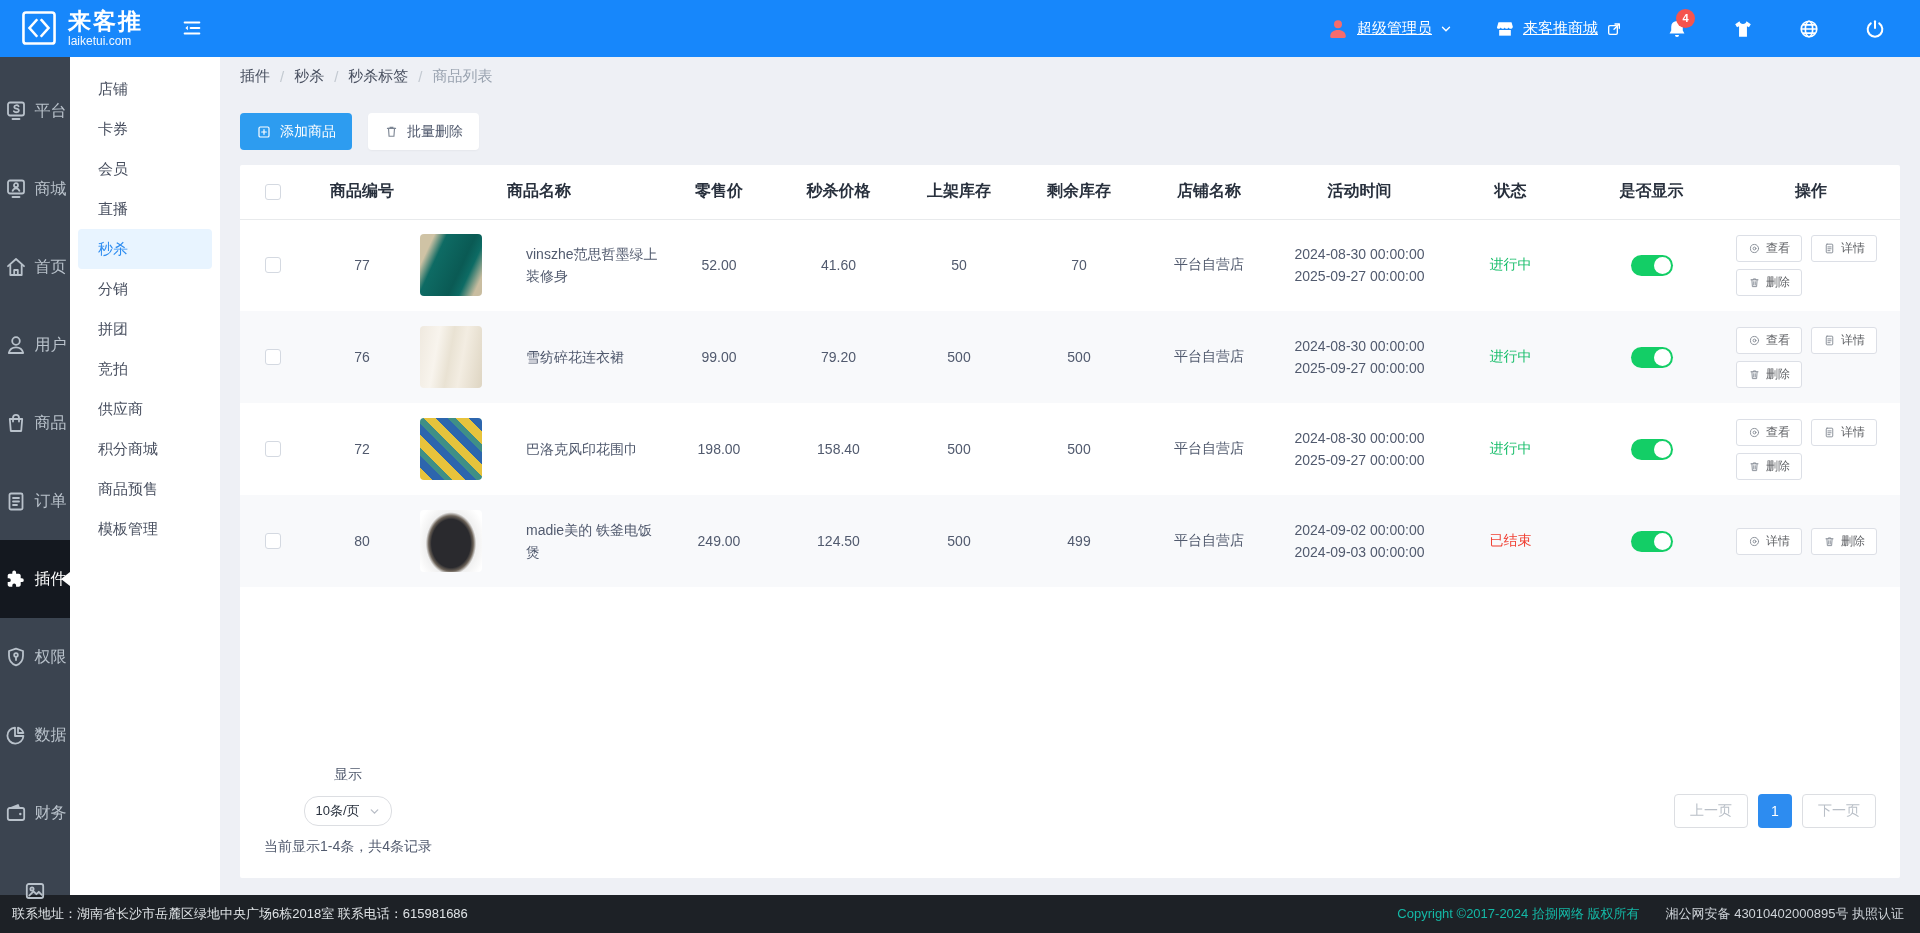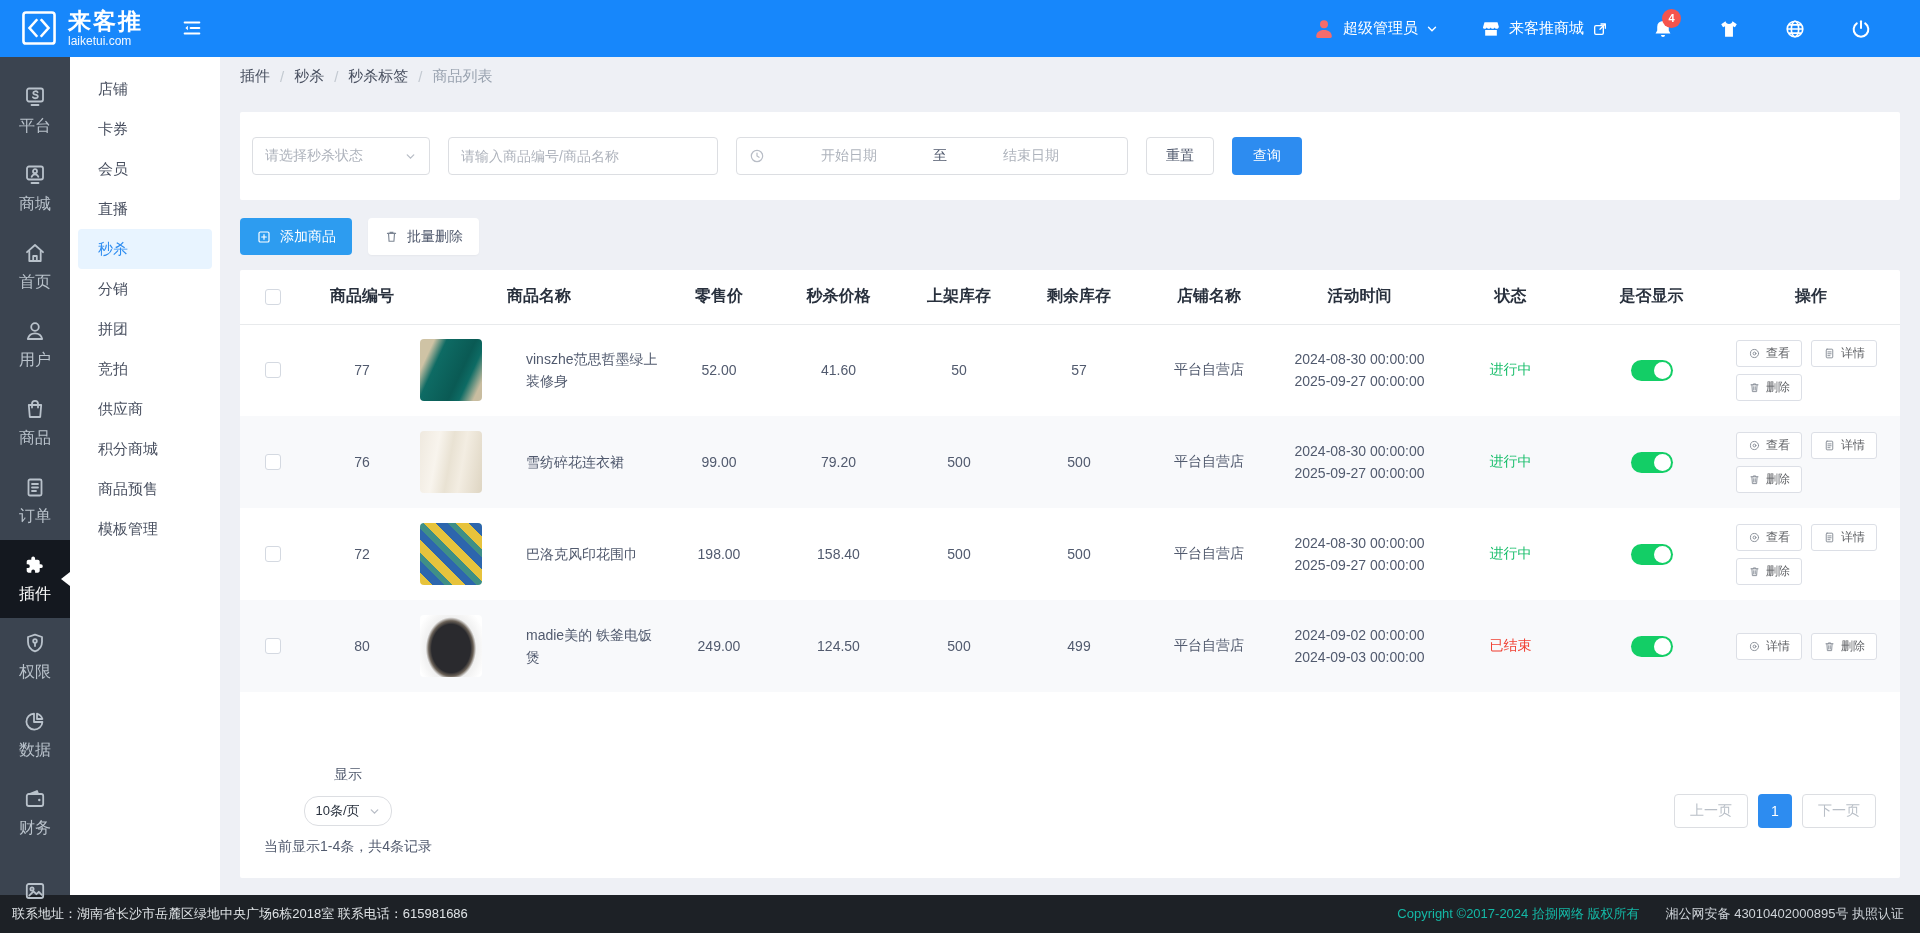--- a/index.html
+++ b/index.html
@@ -14,39 +14,39 @@
 
   
   .topbar { flex:0 0 57px; background:#1787fb; display:flex; align-items:center; color:#fff; }
   .tb-left { display:flex; align-items:center; padding-left:20px; }
   .logo-mark svg { width:38px; height:38px; }
   .brand { margin-left:10px; line-height:1.1; }
   .brand-name { font-size:23px; font-weight:bold; letter-spacing:2px; }
   .brand-domain { font-size:12px; opacity:.95; }
   .collapse { margin-left:38px; cursor:pointer; }
   .collapse svg { width:22px; height:22px; }
-  .tb-right { margin-left:auto; display:flex; align-items:center; padding-right:48px; }
+  .tb-right { margin-left:auto; display:flex; align-items:center; padding-right:34px;text-decoration:underline; }
   .tb-user { display:flex; align-items:center; gap:7px; font-size:15px; cursor:pointer; }
   .tb-user svg.av { width:24px; height:24px; }
   .tb-user svg.ch { width:14px; height:14px; }
   .tb-shop { display:flex; align-items:center; gap:8px; font-size:15px; margin-left:42px; cursor:pointer; }
   .tb-shop svg { width:20px; height:20px; }
   .tb-shop svg.ext { width:16px; height:16px; }
   .tb-icon { position:relative; margin-left:44px; cursor:pointer; }
   .tb-icon svg { width:22px; height:22px; }
   .badge { position:absolute; top:-9px; left:10px; min-width:19px; height:19px; border-radius:10px;
            background:#f5544d; color:#fff; font-size:11px; font-weight:bold;
            display:flex; align-items:center; justify-content:center; padding:0 4px; }
 
   
   .shell { flex:1; display:flex; min-height:0; }
 
   
   .pnav { flex:0 0 70px; background:#3b4450; padding-top:15px; position:relative; }
-  .pnav-item { height:78px; display:flex; flex-direction:column; align-items:center; justify-content:center;
+  .pnav-item { height:78px; display:flex; flex-direction:row; align-items:center; justify-content:center;
                gap:7px; color:#b9c2cb; font-size:16px; cursor:pointer; }
   .pnav-item svg { width:24px; height:24px; }
   .pnav-item.active { background:#14181f; color:#fff; }
   .pnav-notch { position:absolute; right:0; top:515px; width:0; height:0;
                 border:7px solid transparent; border-right:9px solid #fff; }
 
   
   .snav { flex:0 0 150px; background:#fff; padding-top:12px; }
   .snav-item { height:40px; line-height:40px; padding-left:28px; font-size:15px; color:#495060; cursor:pointer; }
   .snav-item.active { background:#e8f4ff; color:#2d8cf0; margin:0 8px; padding-left:20px; border-radius:4px; }
@@ -338,42 +338,20 @@
     <div class="breadcrumb" id="breadcrumb">
         <span class="crumb">插件</span>
         <span class="sep">/</span>
         <span class="crumb">秒杀</span>
         <span class="sep">/</span>
         <span class="crumb">秒杀标签</span>
         <span class="sep">/</span>
         <span class="crumb">商品列表</span>
       </div>
 
-    <div class="filter-card">
-      <div class="fake-select">
-        <span>请选择秒杀状态</span>
-        <span class="chev">
-          <svg viewBox="0 0 24 24" fill="none" stroke="currentColor" stroke-width="2.4" stroke-linecap="round">
-              <path d="M6 9l6 6 6-6"></path>
-            </svg>
-        </span>
-      </div>
-      <input class="txt-input" type="text" placeholder="请输入商品编号/商品名称" style="">
-      <div class="date-range">
-        <svg viewBox="0 0 24 24" fill="none" stroke="currentColor" stroke-width="1.8" stroke-linecap="round">
-          <circle cx="12" cy="12" r="8.5"></circle>
-            <path d="M12 7.5V12l3 2"></path>
-        </svg>
-        <span class="date-ph">开始日期</span>
-        <span class="date-to">至</span>
-        <span class="date-ph">结束日期</span>
-      </div>
-      <button class="btn btn-plain">重置</button>
-      <button class="btn btn-primary">查询</button>
-    </div>
 
     <div class="toolbar">
       <div class="btn-add">
         <svg viewBox="0 0 24 24" fill="none" stroke="#fff" stroke-width="1.8" stroke-linecap="round">
           <rect x="4.5" y="4.5" width="15" height="15" rx="2"></rect>
             <path d="M12 8.5v7M8.5 12h7"></path>
         </svg>
         <span>添加商品</span>
       </div>
       <div class="btn-batch">
@@ -428,21 +406,21 @@
               <td>77</td>
               <td class="name-td">
                 <div class="name-wrap">
                   <div class="pimg teal-top" title="墨绿色女士上装照片"></div>
                   <div class="pname">vinszhe范思哲墨绿上装修身</div>
                 </div>
               </td>
               <td>52.00</td>
               <td>41.60</td>
               <td>50</td>
-              <td>57</td>
+              <td>70</td>
               <td>平台自营店</td>
               <td>
                 <div class="time-line">2024-08-30 00:00:00</div>
                 <div class="time-line">2025-09-27 00:00:00</div>
               </td>
               <td><span class="status-ongoing">进行中</span></td>
               <td>
                 <div class="toggle"></div>
               </td>
               <td>

